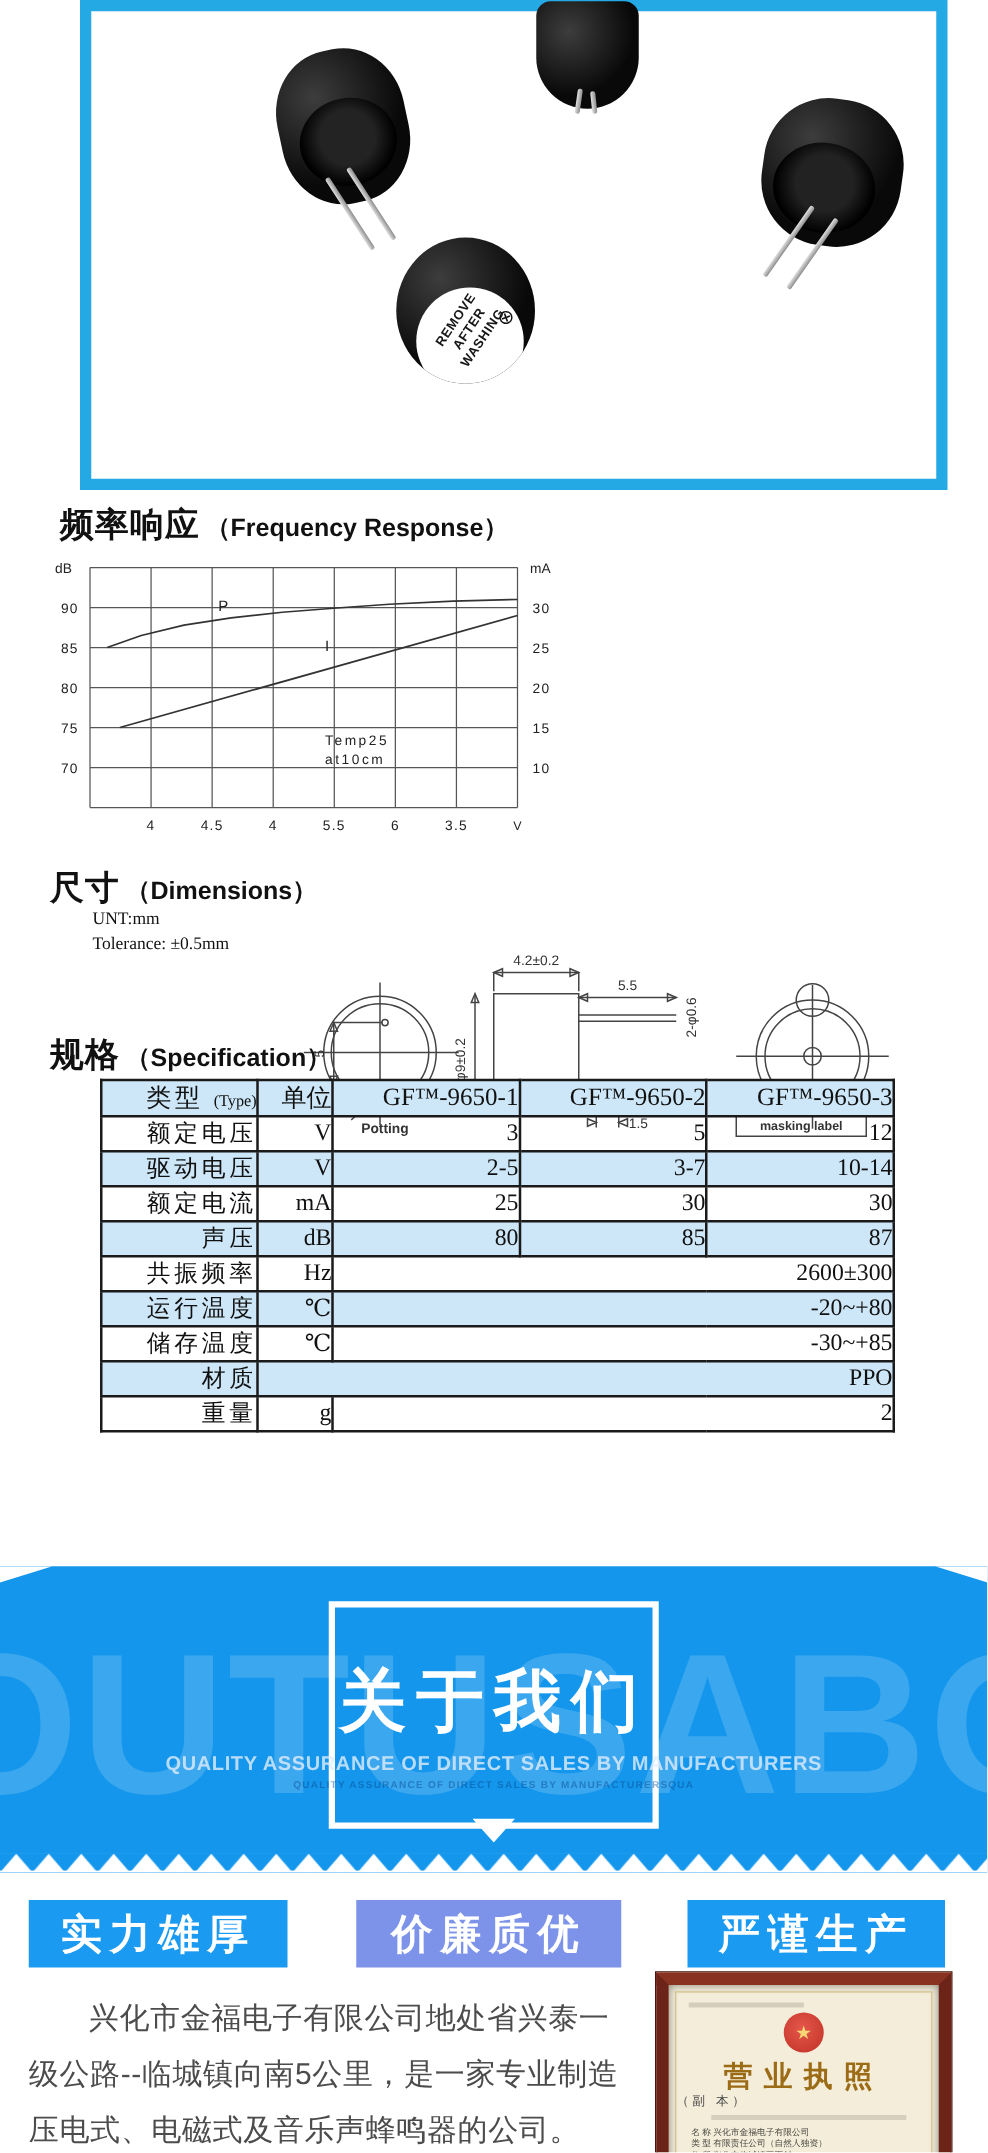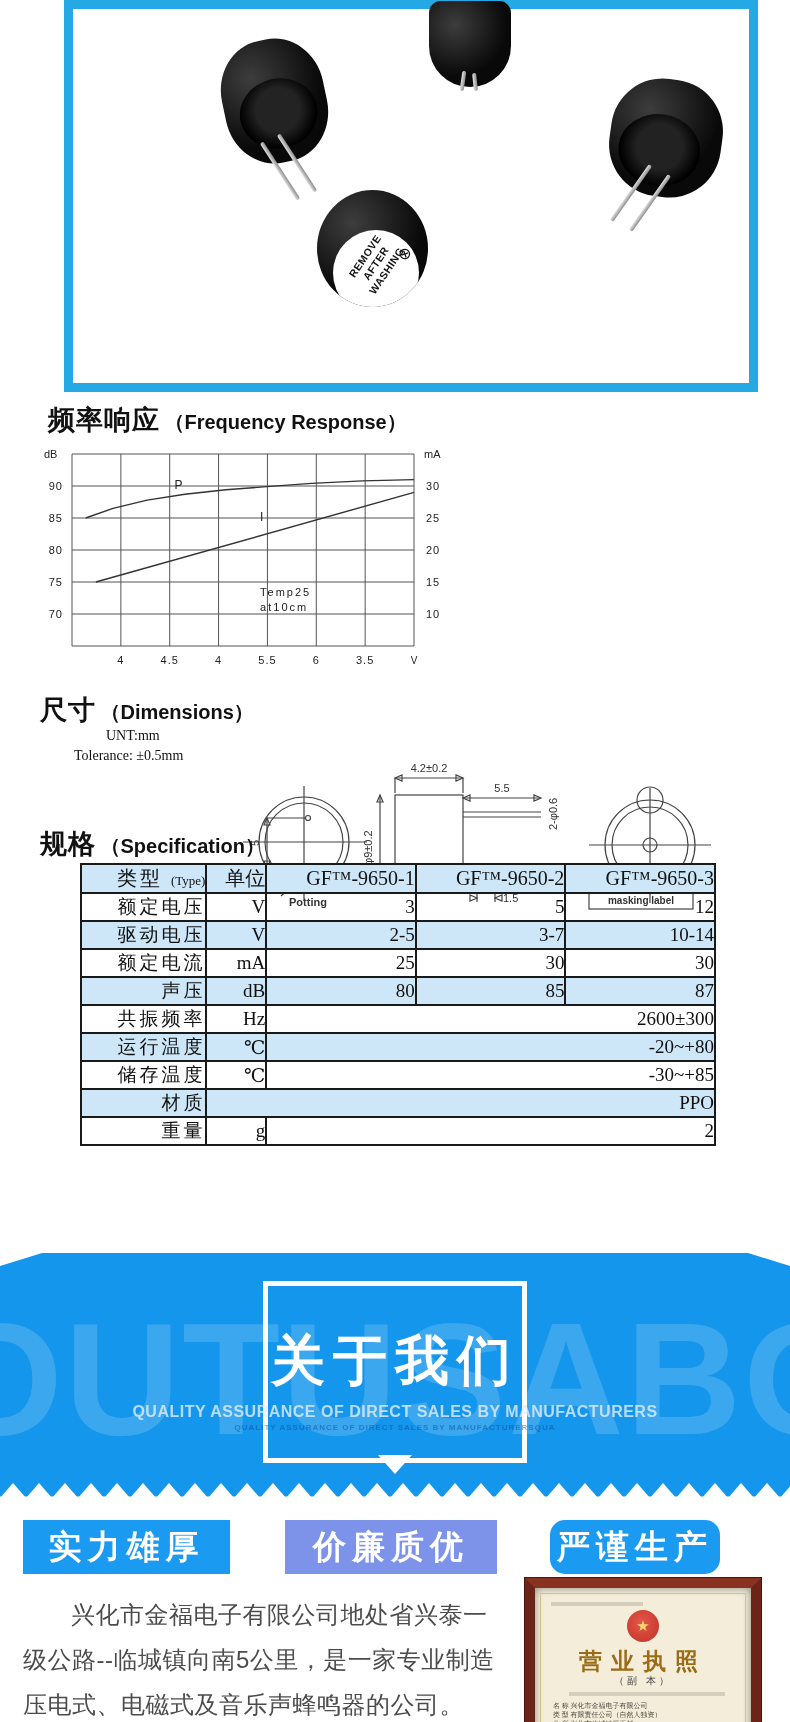--- a/index.html
+++ b/index.html
@@ -72,38 +72,38 @@
         font-size:8px;font-weight:bold;letter-spacing:1px;}
   .about-arrow{position:absolute;top:202px;left:50%;transform:translateX(-50%);width:0;height:0;
                border-left:17px solid transparent;border-right:17px solid transparent;border-top:19px solid #fff;}
   .zigzag{position:absolute;bottom:0;left:0;}
 
   
   .feature{position:absolute;height:54px;line-height:54px;text-align:center;color:#fff;
            font-size:33px;font-weight:bold;letter-spacing:6px;}
   .f1{left:23px;top:1520px;width:207px;}
   .f2{left:285px;top:1520px;width:212px;}
-  .f3{left:550px;top:1520px;width:170px;border-radius:15px;}
+  .f3{left:550px;top:1520px;width:206px;}
 
   
   .company-p{position:absolute;left:23px;top:1592px;width:476px;font-size:24px;line-height:45px;
              color:#4c4c4c;text-indent:2em;letter-spacing:.5px;}
 
   
   .license{position:absolute;left:525px;top:1578px;width:236px;height:170px;box-sizing:border-box;
            border:10px solid #7e2c1e;border-color:#8a3222 #6d2418 #5f1f14 #6d2418;
            box-shadow:0 0 0 1px #4a150d,inset 0 0 8px rgba(0,0,0,.45);background:#f4edda;}
   .license .inner{position:absolute;left:5px;top:5px;right:5px;bottom:0;border:1px solid #d3c18e;}
   .lic-topbar{position:absolute;left:10px;top:8px;width:92px;height:4px;background:#b9b2a2;opacity:.55;}
   .emblem{position:absolute;left:50%;top:16px;transform:translateX(-50%);width:32px;height:32px;border-radius:50%;
           background:radial-gradient(circle at 45% 40%,#e4574a,#c03125);display:flex;align-items:center;justify-content:center;
           color:#f7d674;font-size:15px;}
   .lic-title{position:absolute;top:52px;left:0;width:100%;text-align:center;color:#9b6b16;font-weight:bold;
              font-size:23px;letter-spacing:9px;font-family:"Liberation Serif","DejaVu Serif",serif;}
-  .lic-sub{position:absolute;top:80px;left:0;width:100%;text-align:center;color:#444;font-size:10px;letter-spacing:3px;}
+  .lic-sub{position:absolute;top:80px;left:0;width:100%;color:#444;font-size:10px;letter-spacing:3px;}
   .lic-code{position:absolute;left:28px;top:98px;right:20px;height:4px;background:#b9b2a2;opacity:.5;}
   .lic-rows{position:absolute;left:12px;top:108px;right:8px;font-size:7px;color:#4a4a42;line-height:9px;
             font-family:"Liberation Serif","DejaVu Serif",serif;white-space:nowrap;overflow:hidden;}
 </style>
 </head>
 <body>
 
 <div id="page">
 
   <div class="photo-frame" style="border-color: rgb(37, 169, 228);">
@@ -176,21 +176,21 @@
       <path d="M69.9,144.0 L388.0,54.4" fill="none" stroke="#333" stroke-width="1.4"></path>
       <text x="234.10000000000002" y="83.19999999999999" font-size="12">I</text>
       <text x="234.10000000000002" y="158.08" font-size="11" letter-spacing="2">Temp25</text>
       <text x="234.10000000000002" y="173.08" font-size="11" letter-spacing="2">at10cm</text>
     </svg>
 
   <div class="sec-h" style="left:28px;top:692px;">
     <span class="h-cn">尺寸</span>
     <span class="h-en">（Dimensions）</span>
   </div>
-  <div class="note" style="left:74px;top:728px;margin-left:32px;">UNT:mm</div>
+  <div class="note" style="left:74px;top:728px;">UNT:mm</div>
   <div class="note" style="left:74px;top:748px;">Tolerance: ±0.5mm</div>
 
   <svg class="dims" style="position:absolute;left:205px;top:700px;" width="580" height="212" viewBox="0 0 580 212">
 
     <circle cx="99" cy="142" r="45"></circle>
     <circle cx="99" cy="142" r="39"></circle>
     <line x1="38" y1="142" x2="162" y2="142"></line>
       <line x1="99" y1="86" x2="99" y2="200"></line>
     <circle cx="103" cy="118" r="2.5"></circle>
       <circle cx="103" cy="168" r="2.5"></circle>

